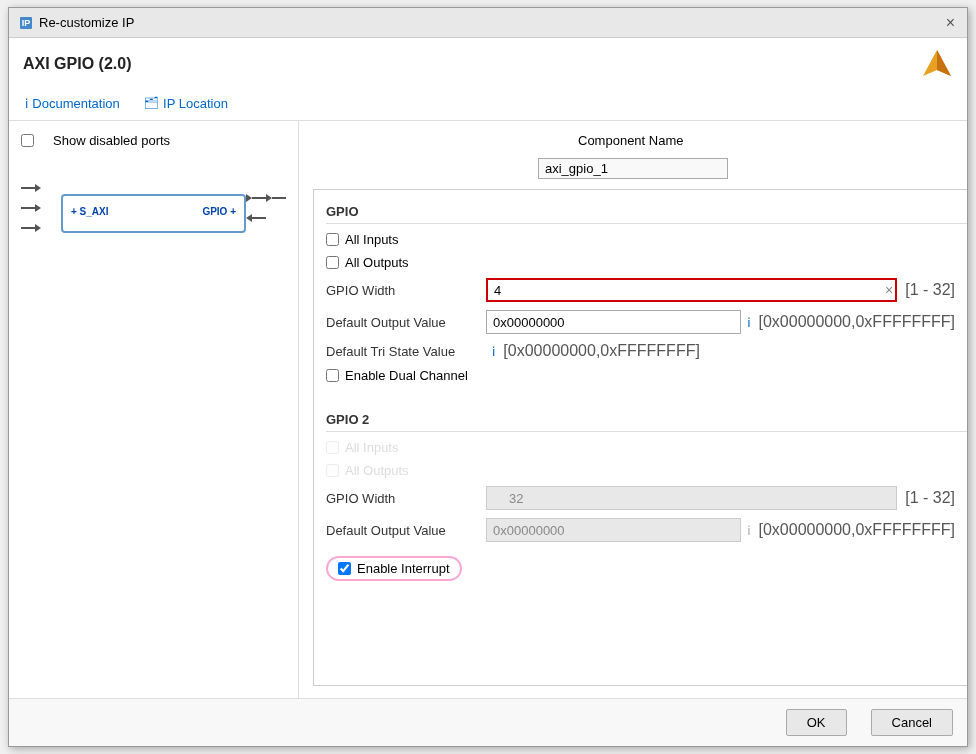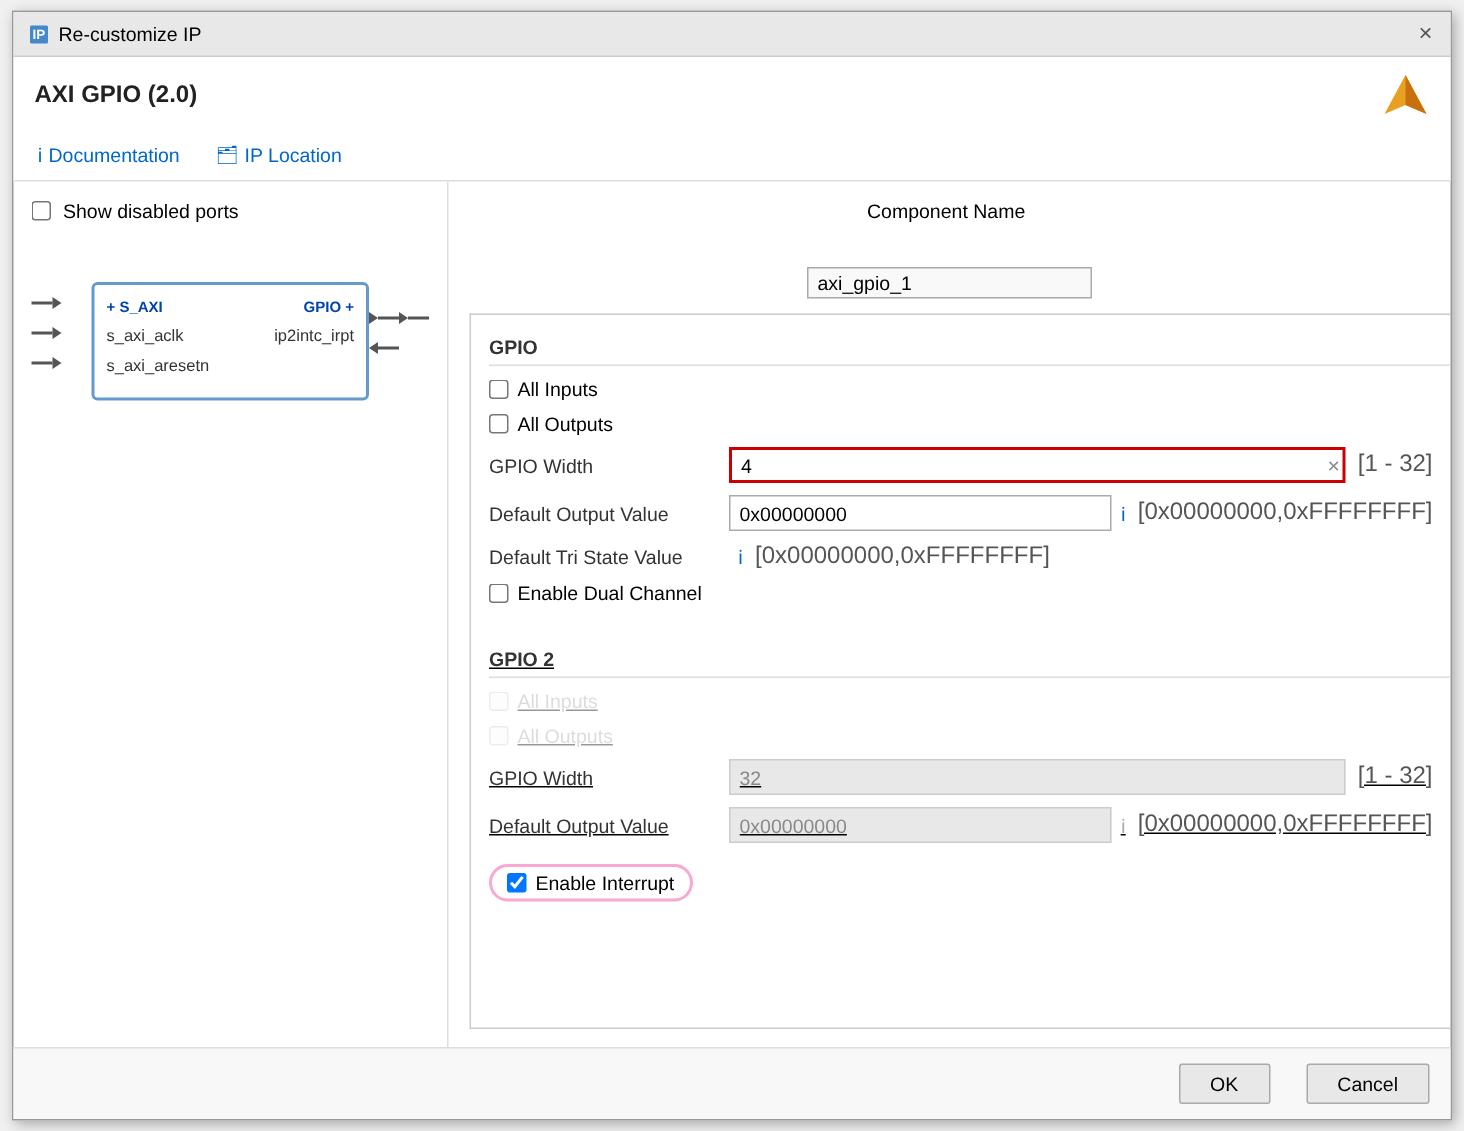--- a/index.html
+++ b/index.html
@@ -94,21 +94,21 @@
       width: 290px;
       border-right: 1px solid #ddd;
       padding: 12px;
       display: flex;
       flex-direction: column;
       gap: 10px;
     }
     .checkbox-row {
       display: flex;
       align-items: center;
-      gap: 8px;
+      gap: 19px;
     }
     .checkbox-row input[type=checkbox] {
       width: 13px;
       height: 13px;
     }
     .schematic-box {
       border: 2px solid #6699cc;
       border-radius: 4px;
       padding: 10px 8px;
       margin-top: 10px;
@@ -170,21 +170,20 @@
       white-space: nowrap;
       min-width: 110px;
     }
     .component-name-input {
       flex: 1;
       height: 16px;
       border: 1px solid #aaa;
       padding: 2px 6px;
       font-size: 13px;
       background: #f9f9f9;
-      margin-top: 20px;
     }
     .config-scroll {
       flex: 1;
       overflow-y: auto;
       border: 1px solid #ccc;
       border-right: none;
       padding: 10px 12px;
       padding-right: 0;
     }
     .config-scroll::-webkit-scrollbar { width: 14px; }
@@ -265,21 +264,20 @@
     .disabled-checkbox {
       opacity: 0.4;
     }
     .disabled-input {
       background: #e8e8e8 !important;
       color: #888;
       border-color: #ccc !important;
     }
     .gpio2-section {
       margin-top: 29px;
-      text-decoration: underline;
     }
     .footer {
       padding: 10px 14px;
       display: flex;
       justify-content: flex-end;
       gap: 24px;
       border-top: 1px solid #ddd;
       background: #f8f8f8;
     }
     .footer-btn {
@@ -372,29 +370,20 @@
             <div style="width:14px;height:2px;background:#555;"></div>
             <div style="width:0;height:0;border-top:4px solid transparent;border-bottom:4px solid transparent;border-left:6px solid #555;"></div>
           </div>
         </div>
 
         <div class="schematic-box">
           <div class="schematic-title">
             <span style="font-size:10px; font-weight:bold; color:#0044aa;">+ S_AXI</span>
             <span style="font-size:10px; font-weight:bold; color:#0044aa;">GPIO +</span>
           </div>
-          <div class="schematic-inner">
-            <div class="schematic-left">
-              <span class="port-label-left">s_axi_aclk</span>
-              <span class="port-label-left">s_axi_aresetn</span>
-            </div>
-            <div class="schematic-right">
-              <span class="port-label-right">ip2intc_irpt</span>
-            </div>
-          </div>
         </div>
 
         <div style="display:flex;flex-direction:column;margin-left:0;">
           <div style="height:20px;display:flex;align-items:center;">
             <div style="width:0;height:0;border-top:4px solid transparent;border-bottom:4px solid transparent;border-left:6px solid #555;"></div>
             <div style="width:14px;height:2px;background:#555;"></div>
             <div style="width:0;height:0;border-top:4px solid transparent;border-bottom:4px solid transparent;border-left:6px solid #555;"></div>
             <div style="width:14px;height:2px;background:#555;"></div>
           </div>
           <div style="height:20px;display:flex;align-items:center;">
@@ -463,21 +452,21 @@
             <label for="gpio2AllInputs" style="color:#aaa;">All Inputs</label>
           </div>
 
           <div class="checkbox-config-row disabled-checkbox">
             <input type="checkbox" disabled="" id="gpio2AllOutputs" style="">
             <label for="gpio2AllOutputs" style="color:#aaa;">All Outputs</label>
           </div>
 
           <div class="config-row">
             <span class="row-label">GPIO Width</span>
-            <input class="row-input disabled-input" type="text" disabled="" style="flex: 1 1 0%; height: 24px; border: 1px solid rgb(204, 204, 204); padding: 2px 6px; font-size: 13px; background: rgb(232, 232, 232); color: rgb(136, 136, 136);" value="32">
+            <input class="row-input disabled-input" type="text" disabled="" style="flex: 1 1 0%; height: 24px; border: 1px solid rgb(204, 204, 204); padding: 2px 22px; font-size: 13px; background: rgb(232, 232, 232); color: rgb(136, 136, 136);" value="32">
             <span class="row-range">[1 - 32]</span>
           </div>
 
           <div class="config-row">
             <span class="row-label">Default Output Value</span>
             <input class="row-input disabled-input" type="text" disabled="" style="flex: 1 1 0%; height: 24px; border: 1px solid rgb(204, 204, 204); padding: 2px 6px; font-size: 13px; background: rgb(232, 232, 232); color: rgb(136, 136, 136);" value="0x00000000">
             <span class="row-info" style="margin-left:6px;color:#aaa;">ℹ</span>
             <span class="row-range">[0x00000000,0xFFFFFFFF]</span>
           </div>
         </div>

